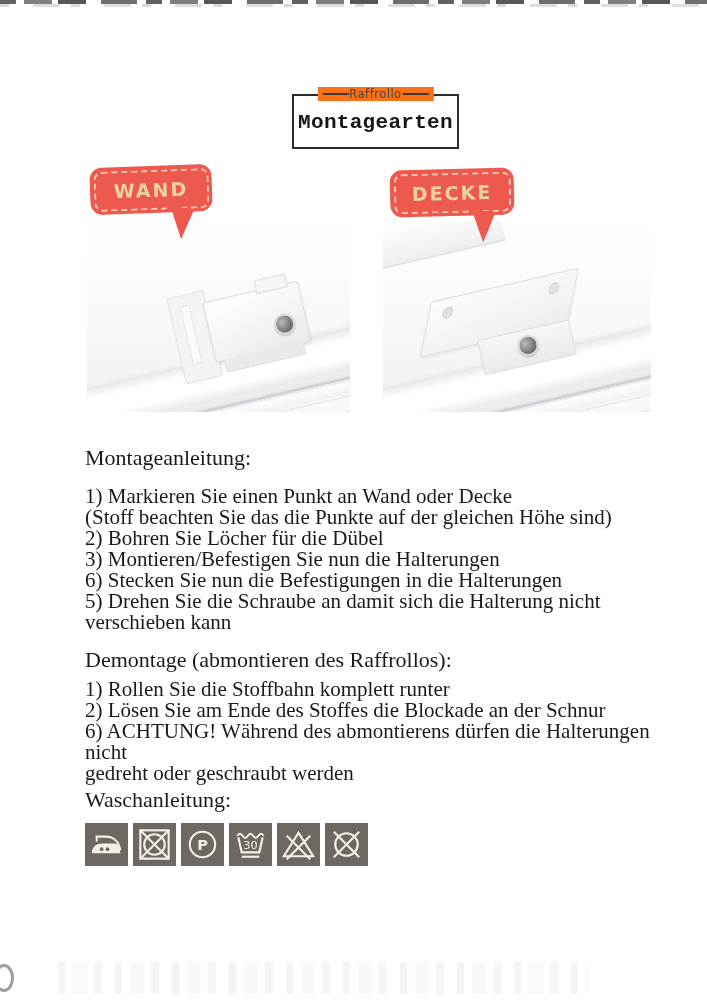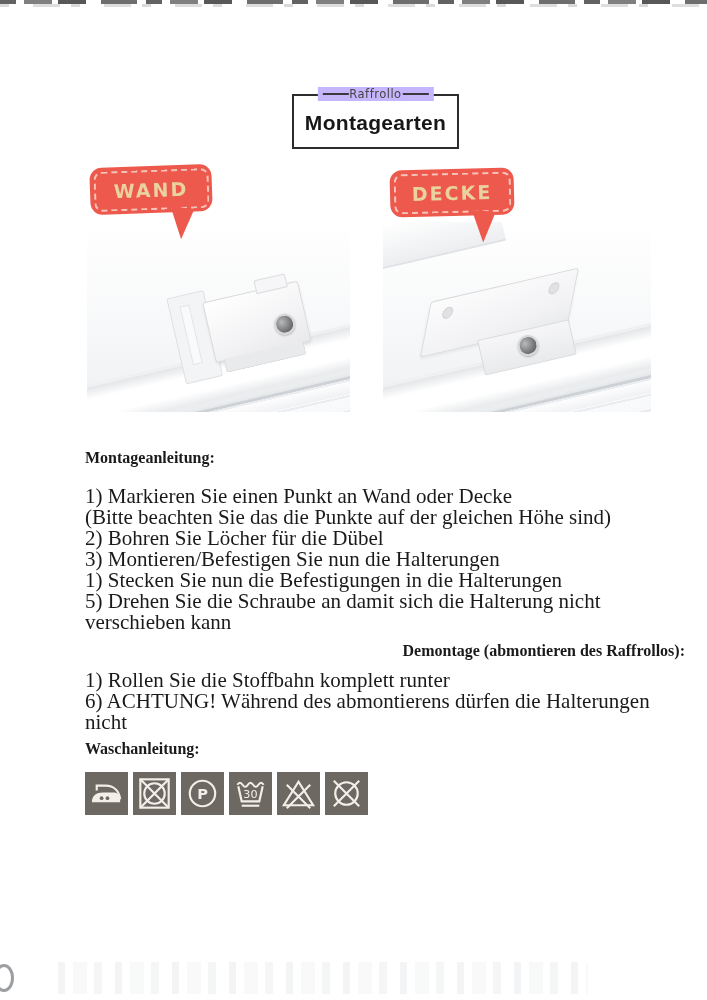--- a/index.html
+++ b/index.html
@@ -33,32 +33,32 @@
     position:absolute;left:-6px;top:964px;width:14px;height:22px;
     border:3px solid #4a4f54;border-radius:50%;opacity:.55;background:none;
   }
   
   .logo-box{
     position:absolute;left:292px;top:94px;width:163px;height:51px;
     border:2px solid #2c2c2c;background:#fff;
   }
   .logo-label{
     position:absolute;top:-9px;left:50%;transform:translateX(-50%);
-    display:flex;align-items:center;gap:1px;background:#c4b5fd;padding:0 5px;
+    display:flex;align-items:center;gap:1px;background:#f97316;padding:0 5px;
     white-space:nowrap;
     justify-content:center;
   }
   .logo-dash{width:26px;height:2px;background:#3a3a3a;}
   .logo-small{
     font-family:"DejaVu Sans",sans-serif;font-size:11.5px;color:#454545;
     letter-spacing:.5px;
   }
   .logo-main{
     position:absolute;left:0;right:0;top:50%;transform:translateY(-46%);
-    text-align:center;font-family:Liberation Sans, sans-serif;font-weight:bold;
+    text-align:center;font-family:Liberation Mono, monospace;font-weight:bold;
     font-size:21px;color:#171717;letter-spacing:.3px;
   }
   
   .bubble{
     position:absolute;background:#ee594e;border-radius:12px;z-index:5;
     display:flex;align-items:center;justify-content:center;
   }
   .bubble .stitch{
     position:absolute;inset:3.5px;border:2px dashed #f6c3b8;border-radius:8px;
   }
@@ -150,23 +150,23 @@
   }
   .bc-clamp{
     position:absolute;left:10px;top:34px;width:92px;height:34px;
     background:linear-gradient(180deg,#f6f6f8,#e9eaec);
     border:1px solid #d9dadc;border-radius:2px;
   }
   .screw-ceiling{left:48px;top:40px;}
   
   .text-col{position:absolute;left:85px;top:447px;width:600px;z-index:2;}
   .sec-heading{
-    font-size:16px;font-weight:bold;line-height:22px;margin:0 0 17px 0;
-  }
-  .sec-heading.h2{margin-top:7px;margin-bottom:8px;text-align:right;}
+    font-size:22px;font-weight:normal;line-height:22px;margin:0 0 17px 0;
+  }
+  .sec-heading.h2{margin-top:16px;margin-bottom:8px;}
   .sec-heading.h3{margin-top:5px;margin-bottom:12px;}
   .line{font-size:21px;line-height:21px;}
   
   .wash-row{display:flex;gap:5px;margin-top:9px;}
   .wash-sq{
     width:43px;height:43px;background:#6e6862;flex:0 0 auto;
     display:flex;align-items:center;justify-content:center;
   }
   .wash-sq svg{display:block;}
 </style>
@@ -239,29 +239,31 @@
         <div class="bc-clamp"></div>
         <div class="screw screw-ceiling"></div>
       </div>
     </div>
   </div>
 
   <div class="text-col">
 
     <div class="sec-heading">Montageanleitung:</div>
     <div class="line">1) Markieren Sie einen Punkt an Wand oder Decke</div>
-    <div class="line">(Bitte beachten Sie das die Punkte auf der gleichen Höhe sind)</div>
+    <div class="line">(Stoff beachten Sie das die Punkte auf der gleichen Höhe sind)</div>
     <div class="line">2) Bohren Sie Löcher für die Dübel</div>
     <div class="line">3) Montieren/Befestigen Sie nun die Halterungen</div>
-    <div class="line">1) Stecken Sie nun die Befestigungen in die Halterungen</div>
+    <div class="line">6) Stecken Sie nun die Befestigungen in die Halterungen</div>
     <div class="line">5) Drehen Sie die Schraube an damit sich die Halterung nicht verschieben kann</div>
 
     <div class="sec-heading h2">Demontage (abmontieren des Raffrollos):</div>
     <div class="line">1) Rollen Sie die Stoffbahn komplett runter</div>
+    <div class="line">2) Lösen Sie am Ende des Stoffes die Blockade an der Schnur</div>
     <div class="line">6) ACHTUNG! Während des abmontierens dürfen die Halterungen nicht</div>
+    <div class="line">gedreht oder geschraubt werden</div>
 
     <div class="sec-heading h3">Waschanleitung:</div>
 
     <div class="wash-row">
 
       <div class="wash-sq">
         <svg width="43" height="43" viewBox="0 0 44 44">
           <path d="M12 19 v-5 h9 c9 0 14 6 15 14" fill="none" stroke="#f2efe9" stroke-width="2.2"></path>
           <path d="M7 31 c0 -7 5 -10 11 -10 h12 c4 0 6 4 6 10 z" fill="#f2efe9"></path>
           <circle cx="17" cy="26.8" r="1.9" fill="#6e6862"></circle>

